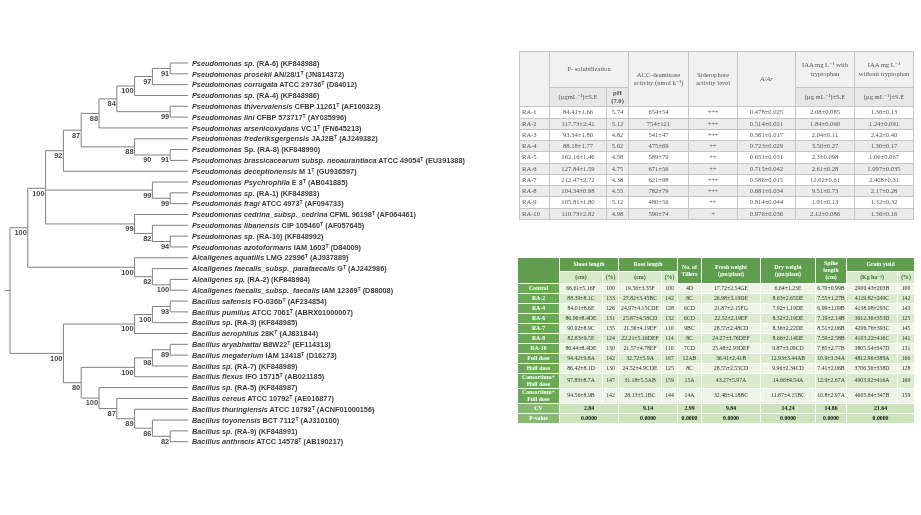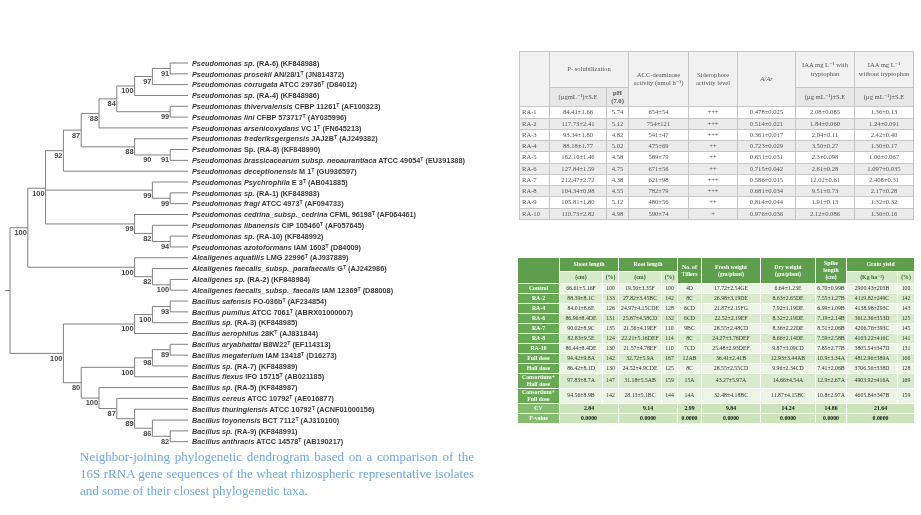--- a/index.html
+++ b/index.html
@@ -230,21 +230,20 @@
       <text x="167.2" y="397.68999999999994" text-anchor="end" class="boot">82</text>
       <text x="149.4" y="389.57499999999993" text-anchor="end" class="boot">86</text>
       <text x="131.6" y="380.10749999999996" text-anchor="end" class="boot">89</text>
       <text x="113.8" y="369.96375" text-anchor="end" class="boot">87</text>
       <text x="96" y="359.481875" text-anchor="end" class="boot">100</text>
       <text x="78.19999999999999" y="344.0971875" text-anchor="end" class="boot">80</text>
       <text x="60.39999999999999" y="314.76484375" text-anchor="end" class="boot">100</text>
       <line x1="3" y1="244.5510807291667" x2="8" y2="244.5510807291667" class="br"></line>
     </svg>
 
-  <div class="caption">Neighbor-joining phylogenetic dendrogram based on a comparison of the 16S rRNA gene sequences of the wheat rhizospheric representative isolates and some of their closest phylogenetic taxa.</div>
 
   <table id="traits-table">
     <colgroup>
       <col style="width:30px">
         <col style="width:57px">
         <col style="width:22px">
       <col style="width:60px">
         <col style="width:49px">
         <col style="width:58px">
       <col style="width:59px">

